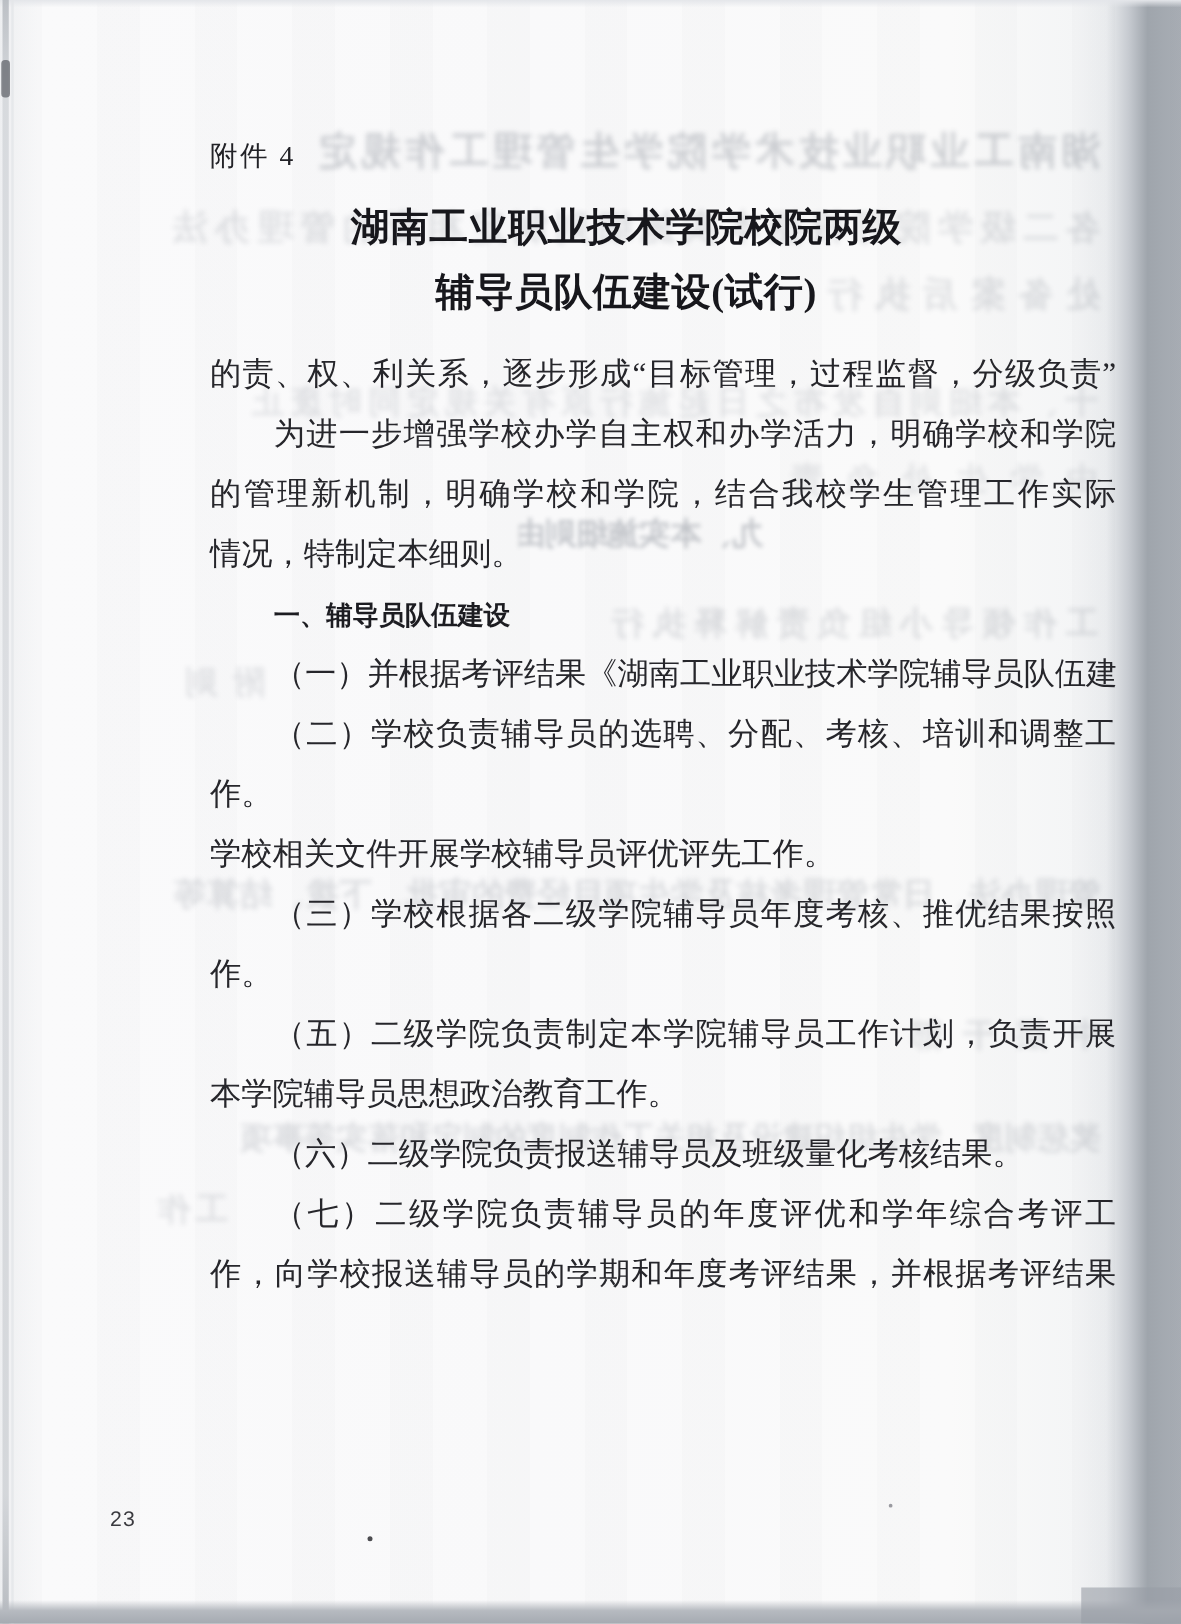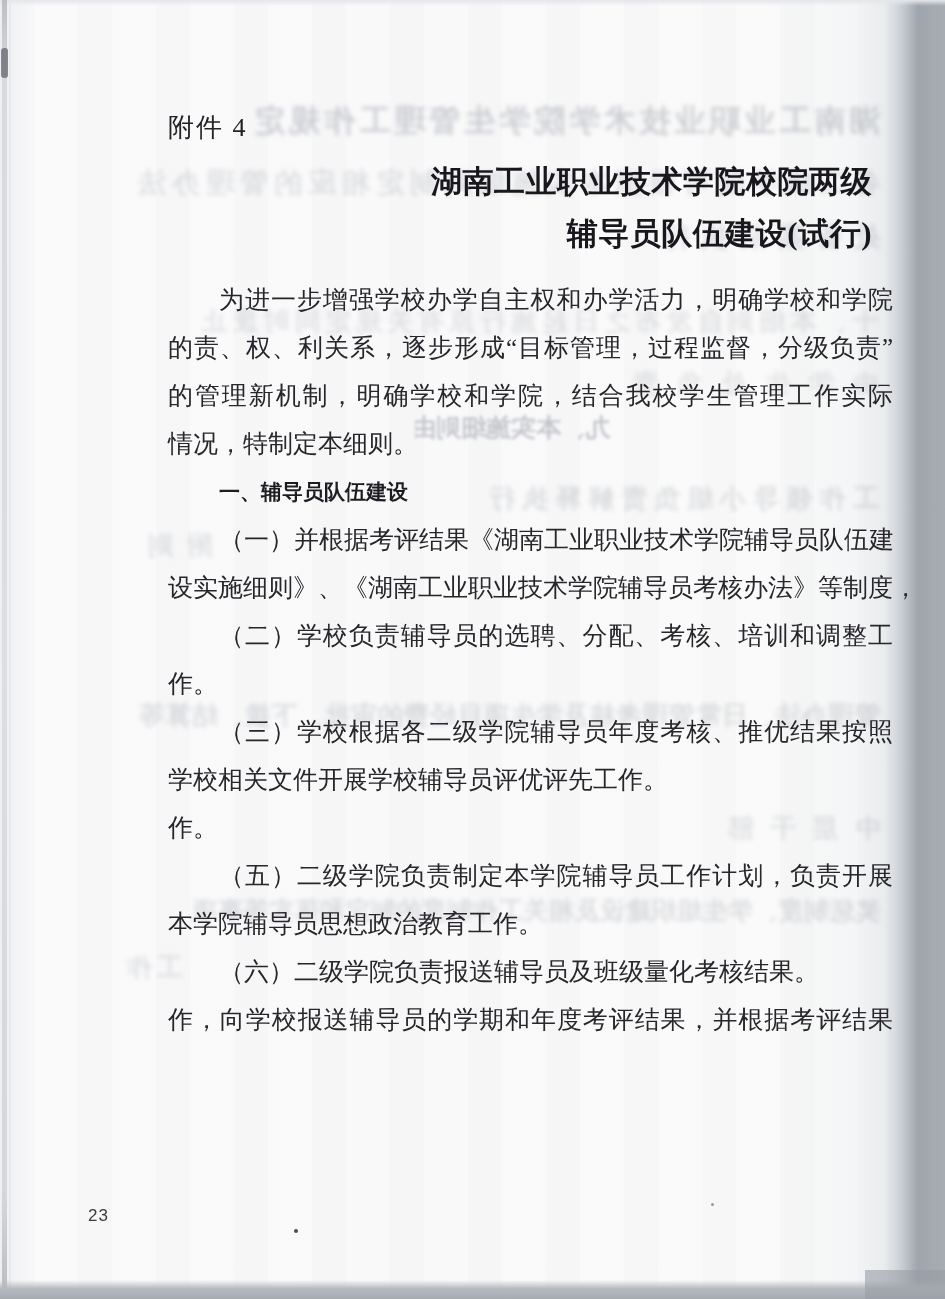--- a/index.html
+++ b/index.html
@@ -60,25 +60,25 @@
     font-weight: bold;
     white-space: nowrap;
     overflow: hidden;
     pointer-events: none;
     line-height: 1.2;
   }
 
   
   .attachment {
     position: absolute; left: 168px; top: 110px;
-    font-size: 26px; color: #222227; letter-spacing: 2px;
+    font-size: 22px; color: #222227; letter-spacing: 2px;
   }
   .title-block {
     position: absolute; left: 130px; top: 156px; width: 742px;
-    text-align: right; font-weight: bold; color: #17171c;
+    text-align: center; font-weight: bold; color: #17171c;
     font-size: 31px; line-height: 52px; letter-spacing: 0.5px;
   }
   .content {
     position: absolute; left: 168px; top: 276px; width: 725px;
     color: #26262b;
   }
   .ln {
     height: 48px; line-height: 48px;
     font-size: 25px; white-space: nowrap;
   }
@@ -120,35 +120,35 @@
   <div class="ghost" style="top:952px; left:124px; width:58px; font-size:26px; letter-spacing:4px; opacity:.14;">工作</div>
 
   <div class="attachment">附件 4</div>
 
   <div class="title-block">
     <div>湖南工业职业技术学院校院两级</div>
     <div>辅导员队伍建设(试行)</div>
   </div>
 
   <div class="content">
+    <div class="ln j">的责、权、利关系，逐步形成“目标管理，过程监督，分级负责”</div>
     <div class="ln j ind">为进一步增强学校办学自主权和办学活力，明确学校和学院</div>
-    <div class="ln j">的责、权、利关系，逐步形成“目标管理，过程监督，分级负责”</div>
     <div class="ln j">的管理新机制，明确学校和学院，结合我校学生管理工作实际</div>
     <div class="ln">情况，特制定本细则。</div>
     <div class="ln ind head">一、辅导员队伍建设</div>
     <div class="ln j ind">（一）并根据考评结果《湖南工业职业技术学院辅导员队伍建</div>
-    <div class="ln j">设实施细则》、《湖南工业职业技术学院辅导员考核办法》等制度，</div>
     <div class="ln j ind">（二）学校负责辅导员的选聘、分配、考核、培训和调整工</div>
     <div class="ln">作。</div>
+    <div class="ln">学校相关文件开展学校辅导员评优评先工作。</div>
     <div class="ln j ind">（三）学校根据各二级学院辅导员年度考核、推优结果按照</div>
-    <div class="ln">学校相关文件开展学校辅导员评优评先工作。</div>
     <div class="ln">作。</div>
     <div class="ln j ind">（五）二级学院负责制定本学院辅导员工作计划，负责开展</div>
     <div class="ln">本学院辅导员思想政治教育工作。</div>
     <div class="ln ind">（六）二级学院负责报送辅导员及班级量化考核结果。</div>
+    <div class="ln j ind">（七）二级学院负责辅导员的年度评优和学年综合考评工</div>
     <div class="ln j">作，向学校报送辅导员的学期和年度考评结果，并根据考评结果</div>
   </div>
 
   <div class="pagenum">23</div>
 
   <div class="ink-dot dot1"></div>
   <div class="ink-dot dot2"></div>
 
 </div>
 

